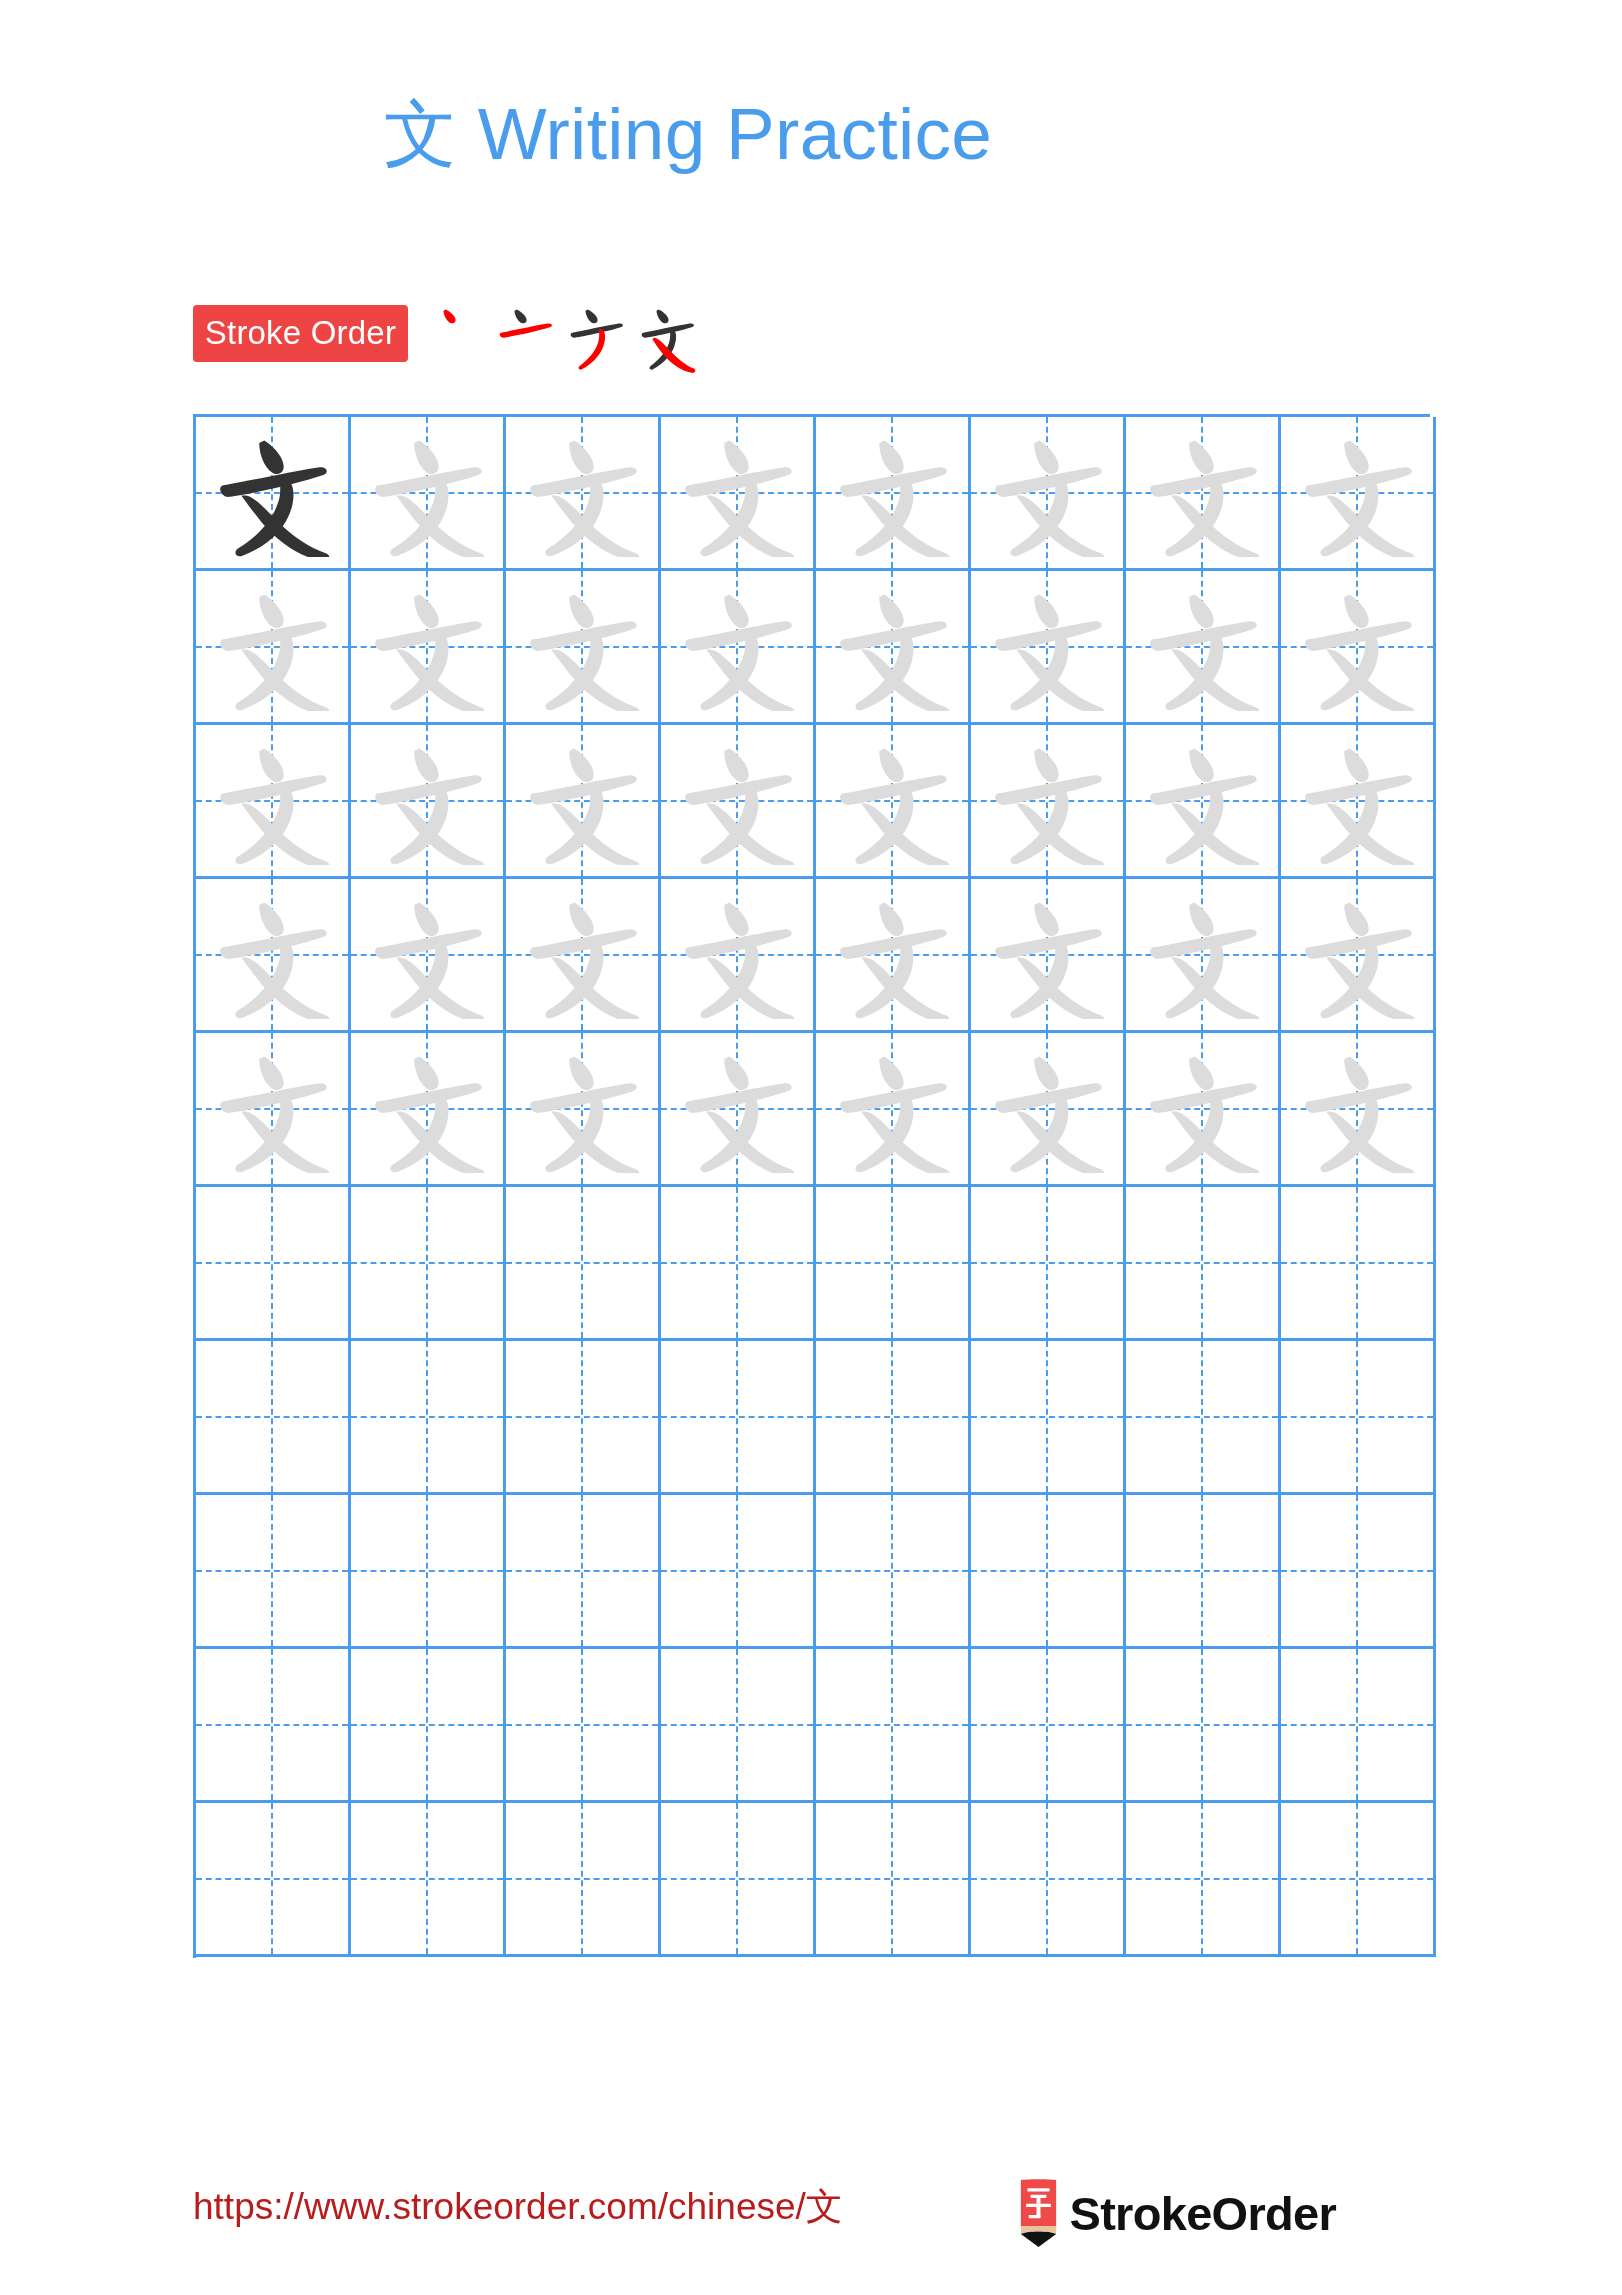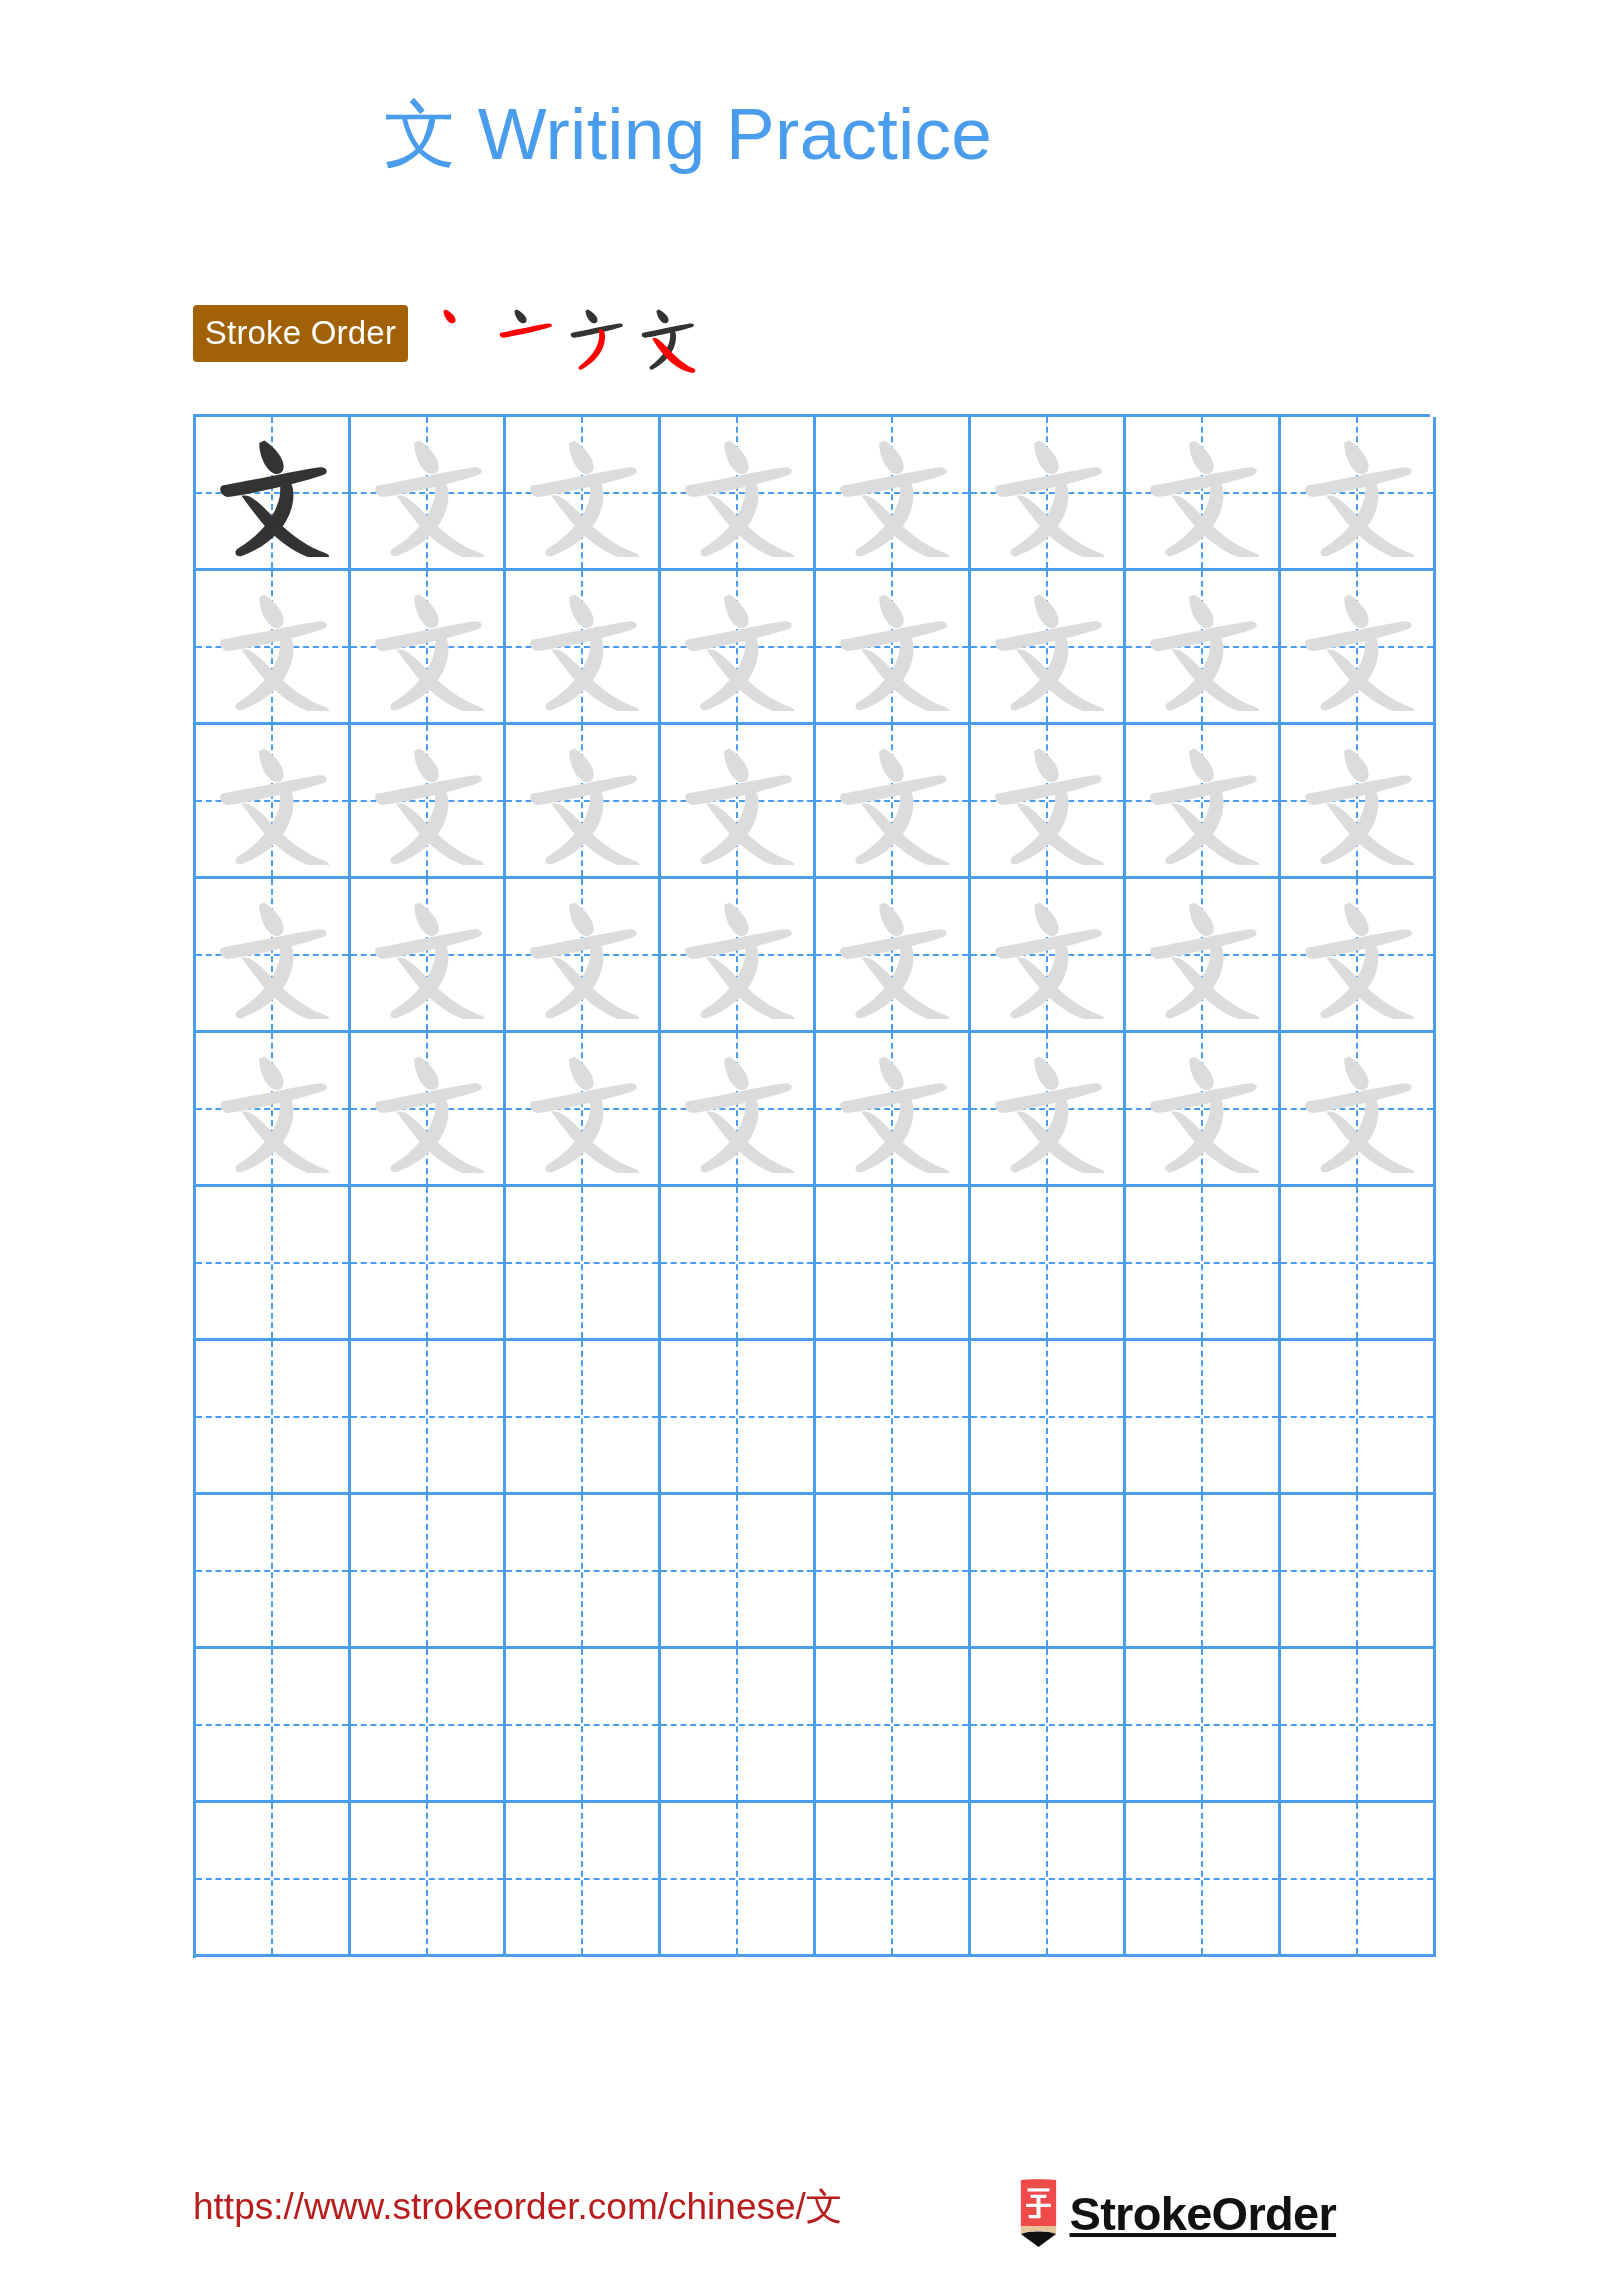--- a/index.html
+++ b/index.html
@@ -35,21 +35,21 @@
   
   #stroke-order-row {
     position: absolute;
     top: 305px;
     left: 193px;
     display: flex;
     align-items: flex-start;
     height: 85px;
   }
   #stroke-order-badge {
-    background: #a16207;
+    background: #ef4444;
     color: #ffffff;
     font-size: 33px;
     line-height: 1;
     padding: 11px 11.8px 13px 11.8px;
     border-radius: 3.9px;
     white-space: nowrap;
     letter-spacing: 0.2px;
   }
   #stroke-steps {
     display: flex;
@@ -164,21 +164,20 @@
     margin-right: 10.5px;
   }
   #logo-mark svg { display:block; width:41px; height:68px; }
   #logo-text {
     font-size: 47px;
     font-weight: bold;
     color: #111111;
     line-height: 1;
     letter-spacing: -0.7px;
     white-space: nowrap;
-    text-decoration: underline;
   }
 </style>
 </head>
 <body>
 
 <div id="title-bar">
   <div id="page-title">文 Writing Practice</div>
 </div>
 
 <div id="stroke-order-row">

